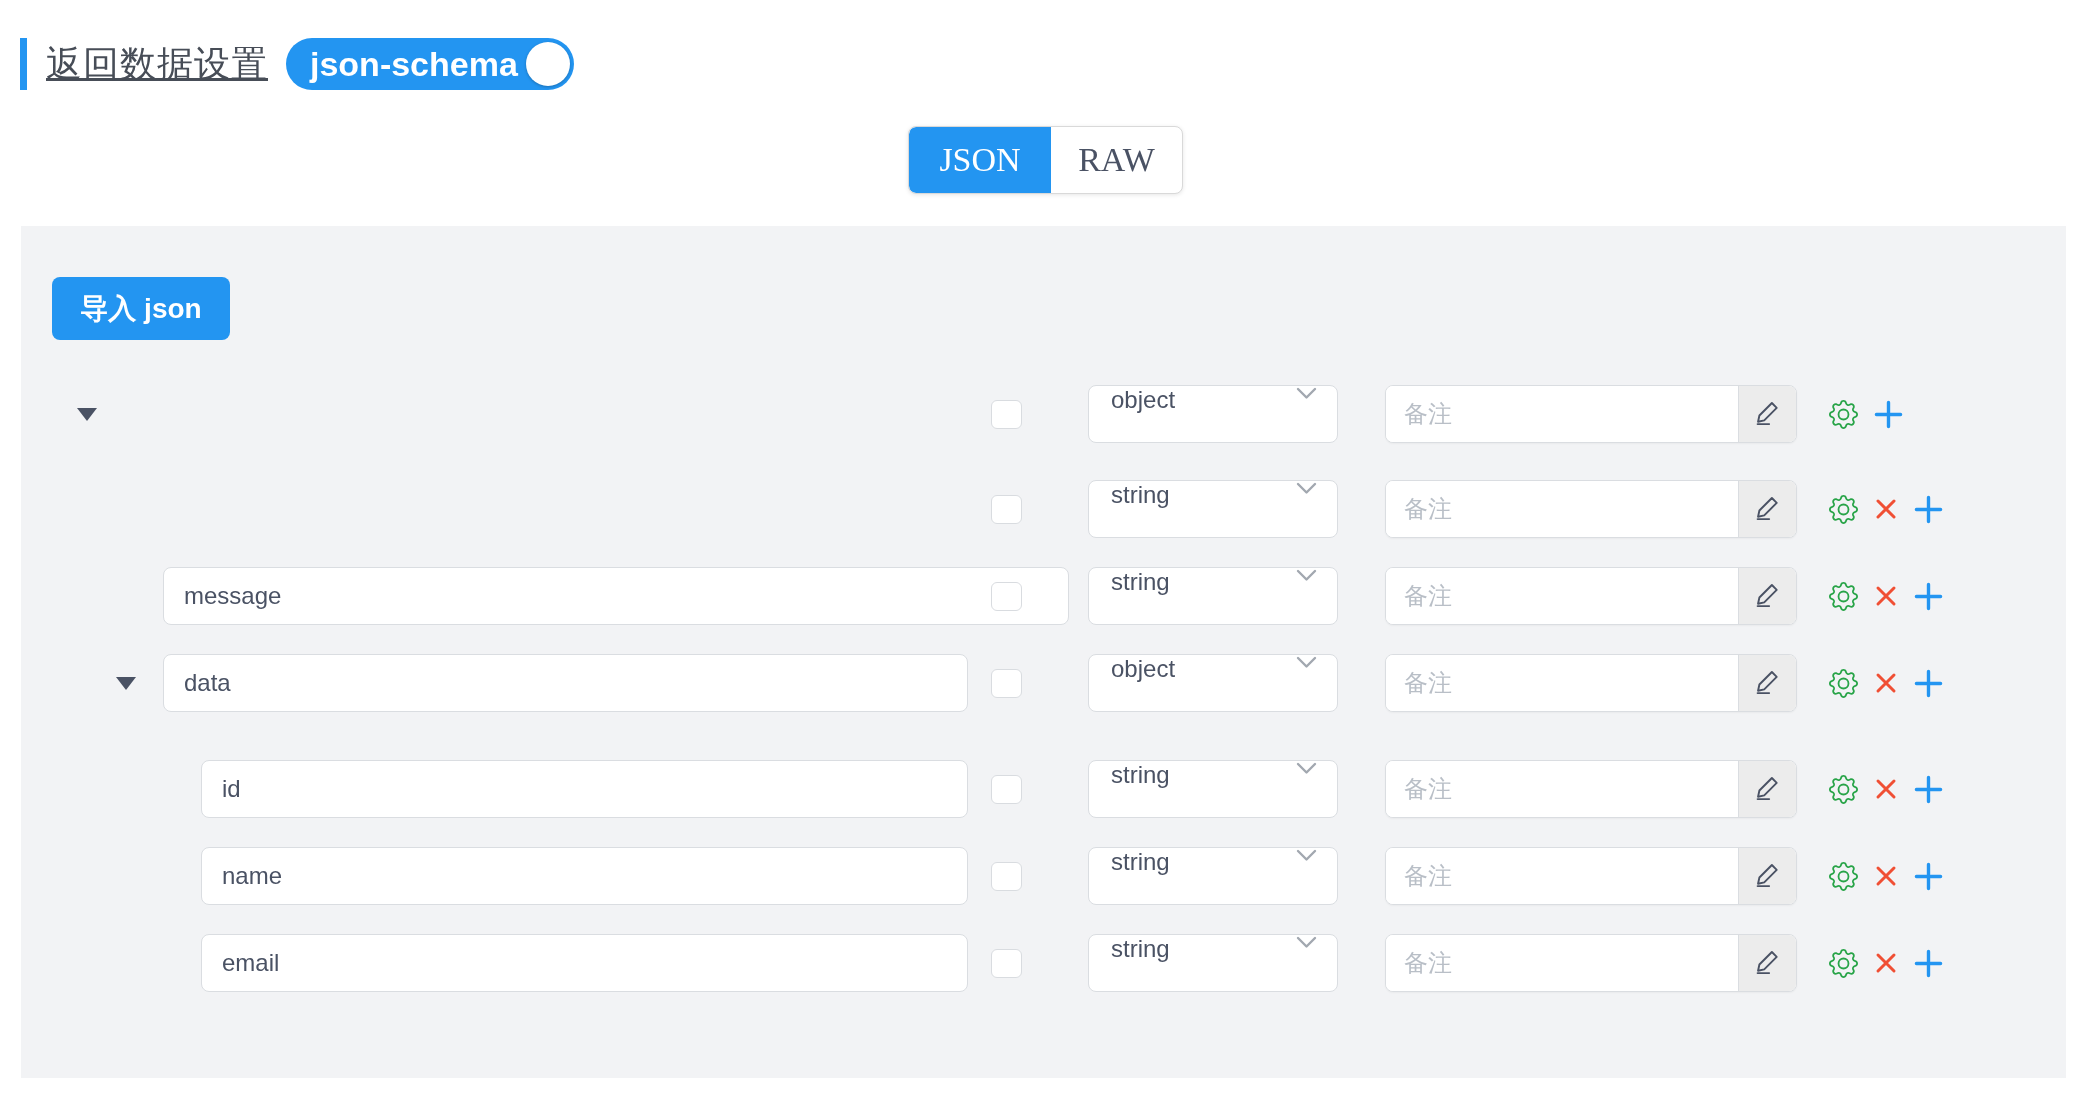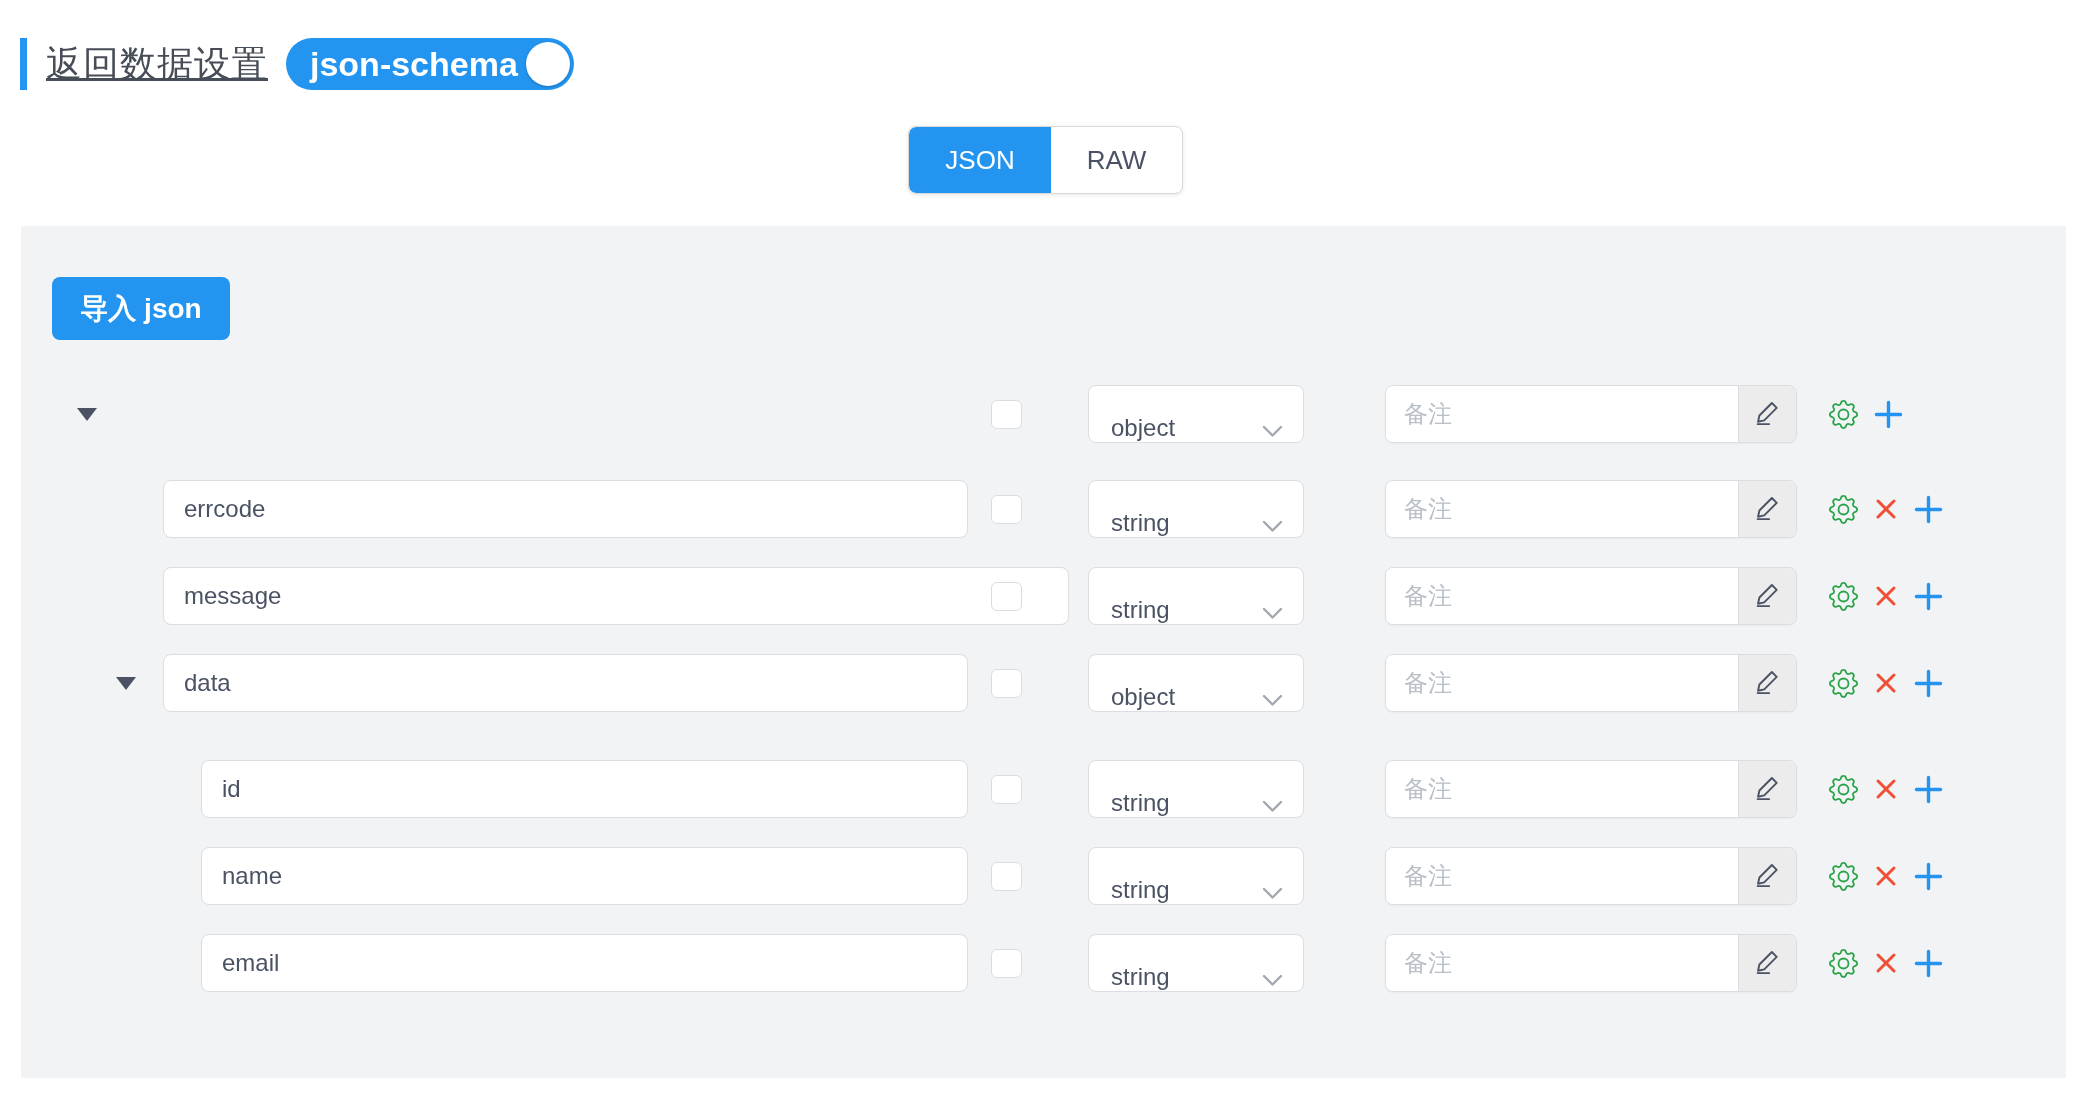--- a/index.html
+++ b/index.html
@@ -47,21 +47,21 @@
   .tab-group {
     position: absolute; top: 126px; left: 908px;
     display: flex; height: 68px;
     border: 1px solid #d9d9d9; border-radius: 8px;
     background: #ffffff;
     box-shadow: 0 1px 4px rgba(0,0,0,0.10);
     overflow: hidden;
   }
   .tab {
     height: 100%; border: none; background: transparent;
-    font-family: Liberation Sans, sans-serif; font-size: 26px; color: #4a5264;
+    font-family: Liberation Serif, serif; font-size: 34px; color: #4a5264;
     display: flex; align-items: center; justify-content: center;
     cursor: pointer;
   }
   .tab.json { width: 142px; }
   .tab.raw  { width: 131px; }
   .tab.active {
     background: var(--primary, #2395f1); color: #ffffff;
     border-radius: 7px 0 0 7px;
   }
 
@@ -103,24 +103,24 @@
   .row-checkbox {
     position: absolute; left: 970px; top: 15px;
     width: 31px; height: 29px;
     background: #ffffff;
     border: 1px solid #d9dce0; border-radius: 6px;
     cursor: pointer;
   }
 
   .type-select {
     position: absolute; left: 1067px; top: 0;
-    width: 216px; height: 58px;
+    width: 250px; height: 58px;
     background: #ffffff;
     border: 1px solid #dadde1; border-radius: 8px;
-    display: flex; align-items: flex-end;
+    display: flex; align-items: flex-start;
     padding: 0 20px 0 22px;
     cursor: pointer;
   }
   .type-select .type-value { font-size: 24px; color: #4a5264; flex: 1; }
   .type-select .chevron { color: #a2a8b0; }
 
   .remark-group {
     position: absolute; left: 1364px; top: 0;
     width: 412px; height: 58px;
     display: flex;
@@ -208,21 +208,20 @@
 
       <span class="icon-btn icon-add">
         <svg width="29" height="29" viewBox="0 0 24 24">
               <path d="M12 2 V22 M2 12 H22" stroke="currentColor" stroke-width="2.8" stroke-linecap="round" fill="none"></path>
             </svg>
       </span>
     </div>
   </div>
       <div class="schema-row" style="margin-top: 37px;">
 
-    <input class="name-input" type="text" value="errcode" style="left: 142px; width: 805px;">
     <span class="row-checkbox"></span>
     <div class="type-select">
       <span class="type-value">string</span>
       <span class="chevron">
         <svg width="21" height="13" viewBox="0 0 21 13">
               <polyline points="2,2 10.5,10.5 19,2" fill="none" stroke="currentColor" stroke-width="2.4" stroke-linecap="round" stroke-linejoin="round"></polyline>
             </svg>
       </span>
     </div>
     <div class="remark-group">

